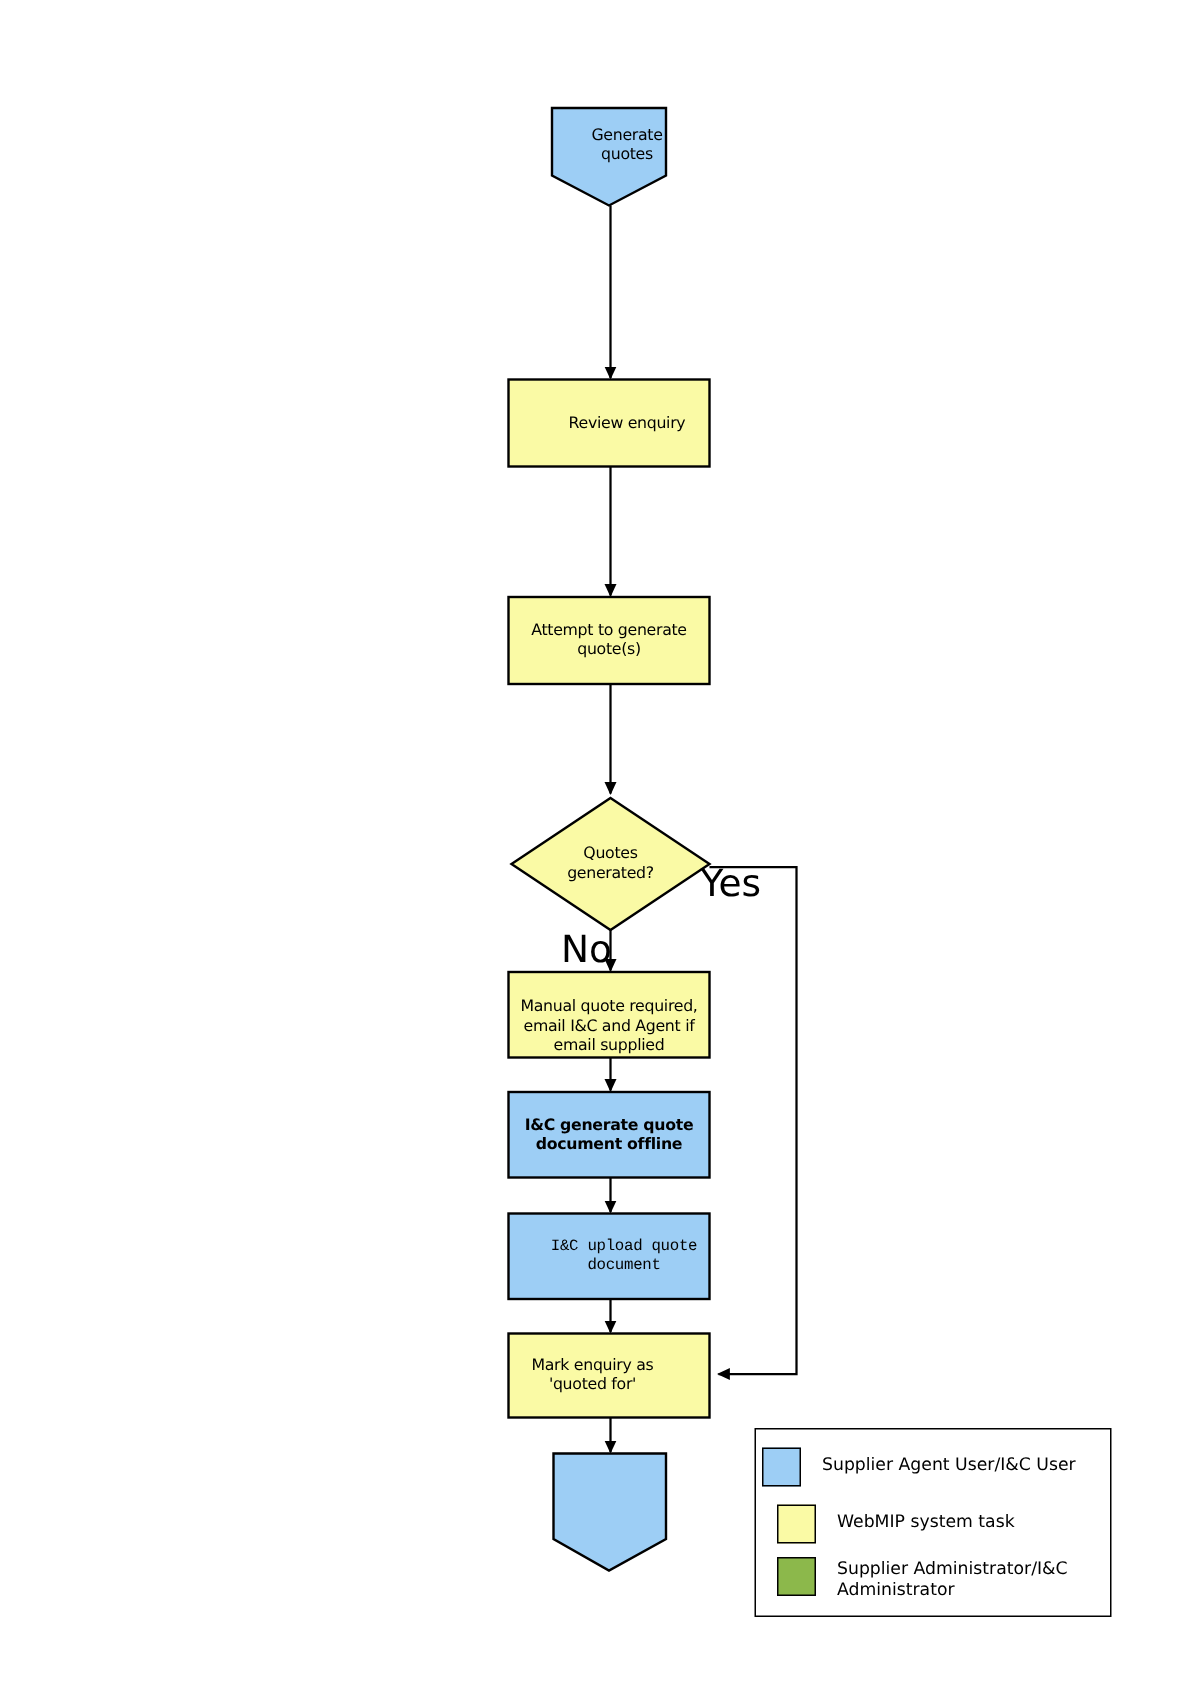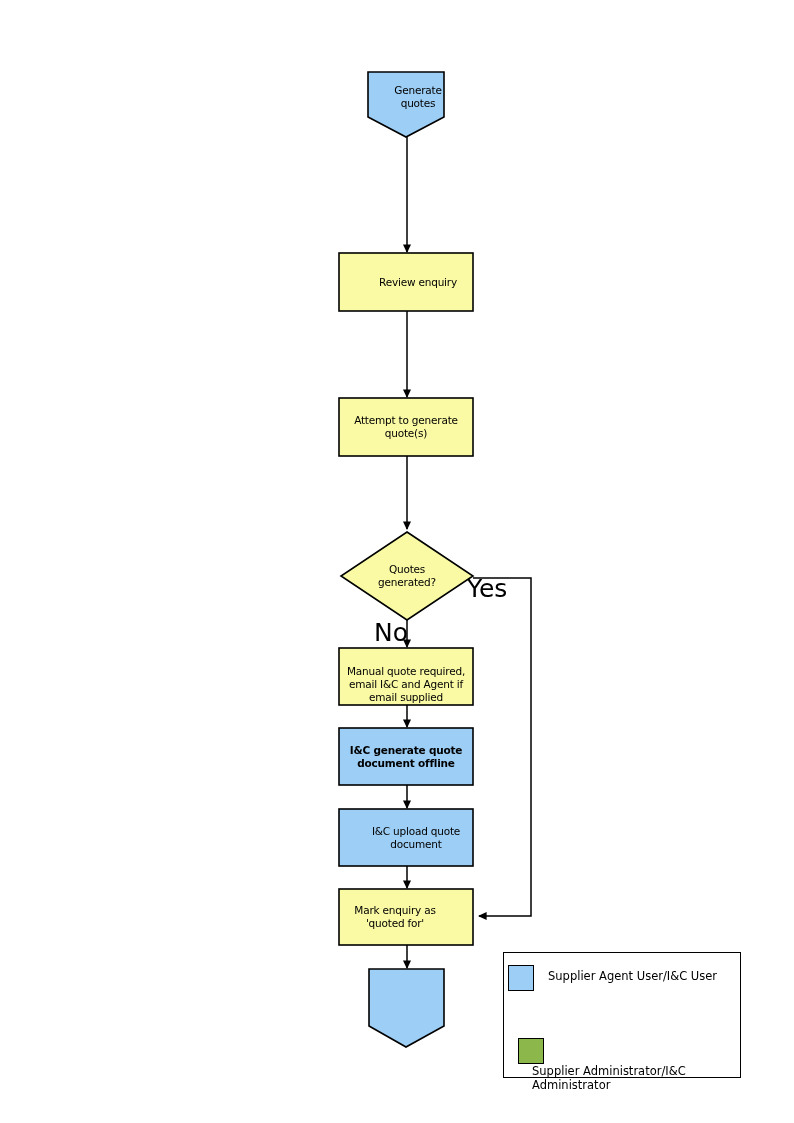--- a/index.html
+++ b/index.html
@@ -117,39 +117,43 @@
   <div class="node-label" style="left:347px;top:552px;width:120px;height:48px;">Quotes
 generated?</div>
 
   <div class="node-label" style="left:339px;top:648px;width:134px;height:73px;">Manual quote required,
 email I&amp;C and Agent if
 email supplied</div>
 
   <div class="node-label" style="left:339px;top:728px;width:134px;height:57px;font-weight:bold;">I&amp;C generate quote
 document offline</div>
 
-  <div class="node-label" style="left:339px;top:809px;width:154px;height:57px;">I&amp;C upload quote
+  <div class="node-label" style="left:339px;top:809px;width:154px;height:57px;font-family:Liberation Mono, monospace;">I&amp;C upload quote
 document</div>
 
   <div class="node-label" style="left:339px;top:889px;width:112px;height:56px;">Mark enquiry as 'quoted for'</div>
 
 
   <div class="edge-label" style="left:467px;top:576px;">Yes</div>
 
   <div class="edge-label" style="left:374px;top:620px;">No</div>
 
   <div id="legend">
 
     <div class="legend-row" style="left:4px;top:12px;width:210px;">
       <span class="legend-swatch" style="background:#9DCEF5;"></span>
       <span class="legend-text">Supplier Agent User/I&amp;C User</span>
     </div>
 
+    <div class="legend-row" style="left:14px;top:50px;width:210px;">
+      <span class="legend-swatch" style="background:#FAFAA5;"></span>
+      <span class="legend-text">WebMIP system task</span>
+    </div>
 
-    <div class="legend-row" style="left:14px;top:85px;width:215px;flex-direction:column;">
+    <div class="legend-row" style="left:14px;top:85px;width:215px;">
       <span class="legend-swatch" style="background:#8CB84B;"></span>
       <span class="legend-text" style="padding-top:0;">Supplier Administrator/I&amp;C
 Administrator</span>
     </div>
 
   </div>
 
 </div>
 
 </body></html>

